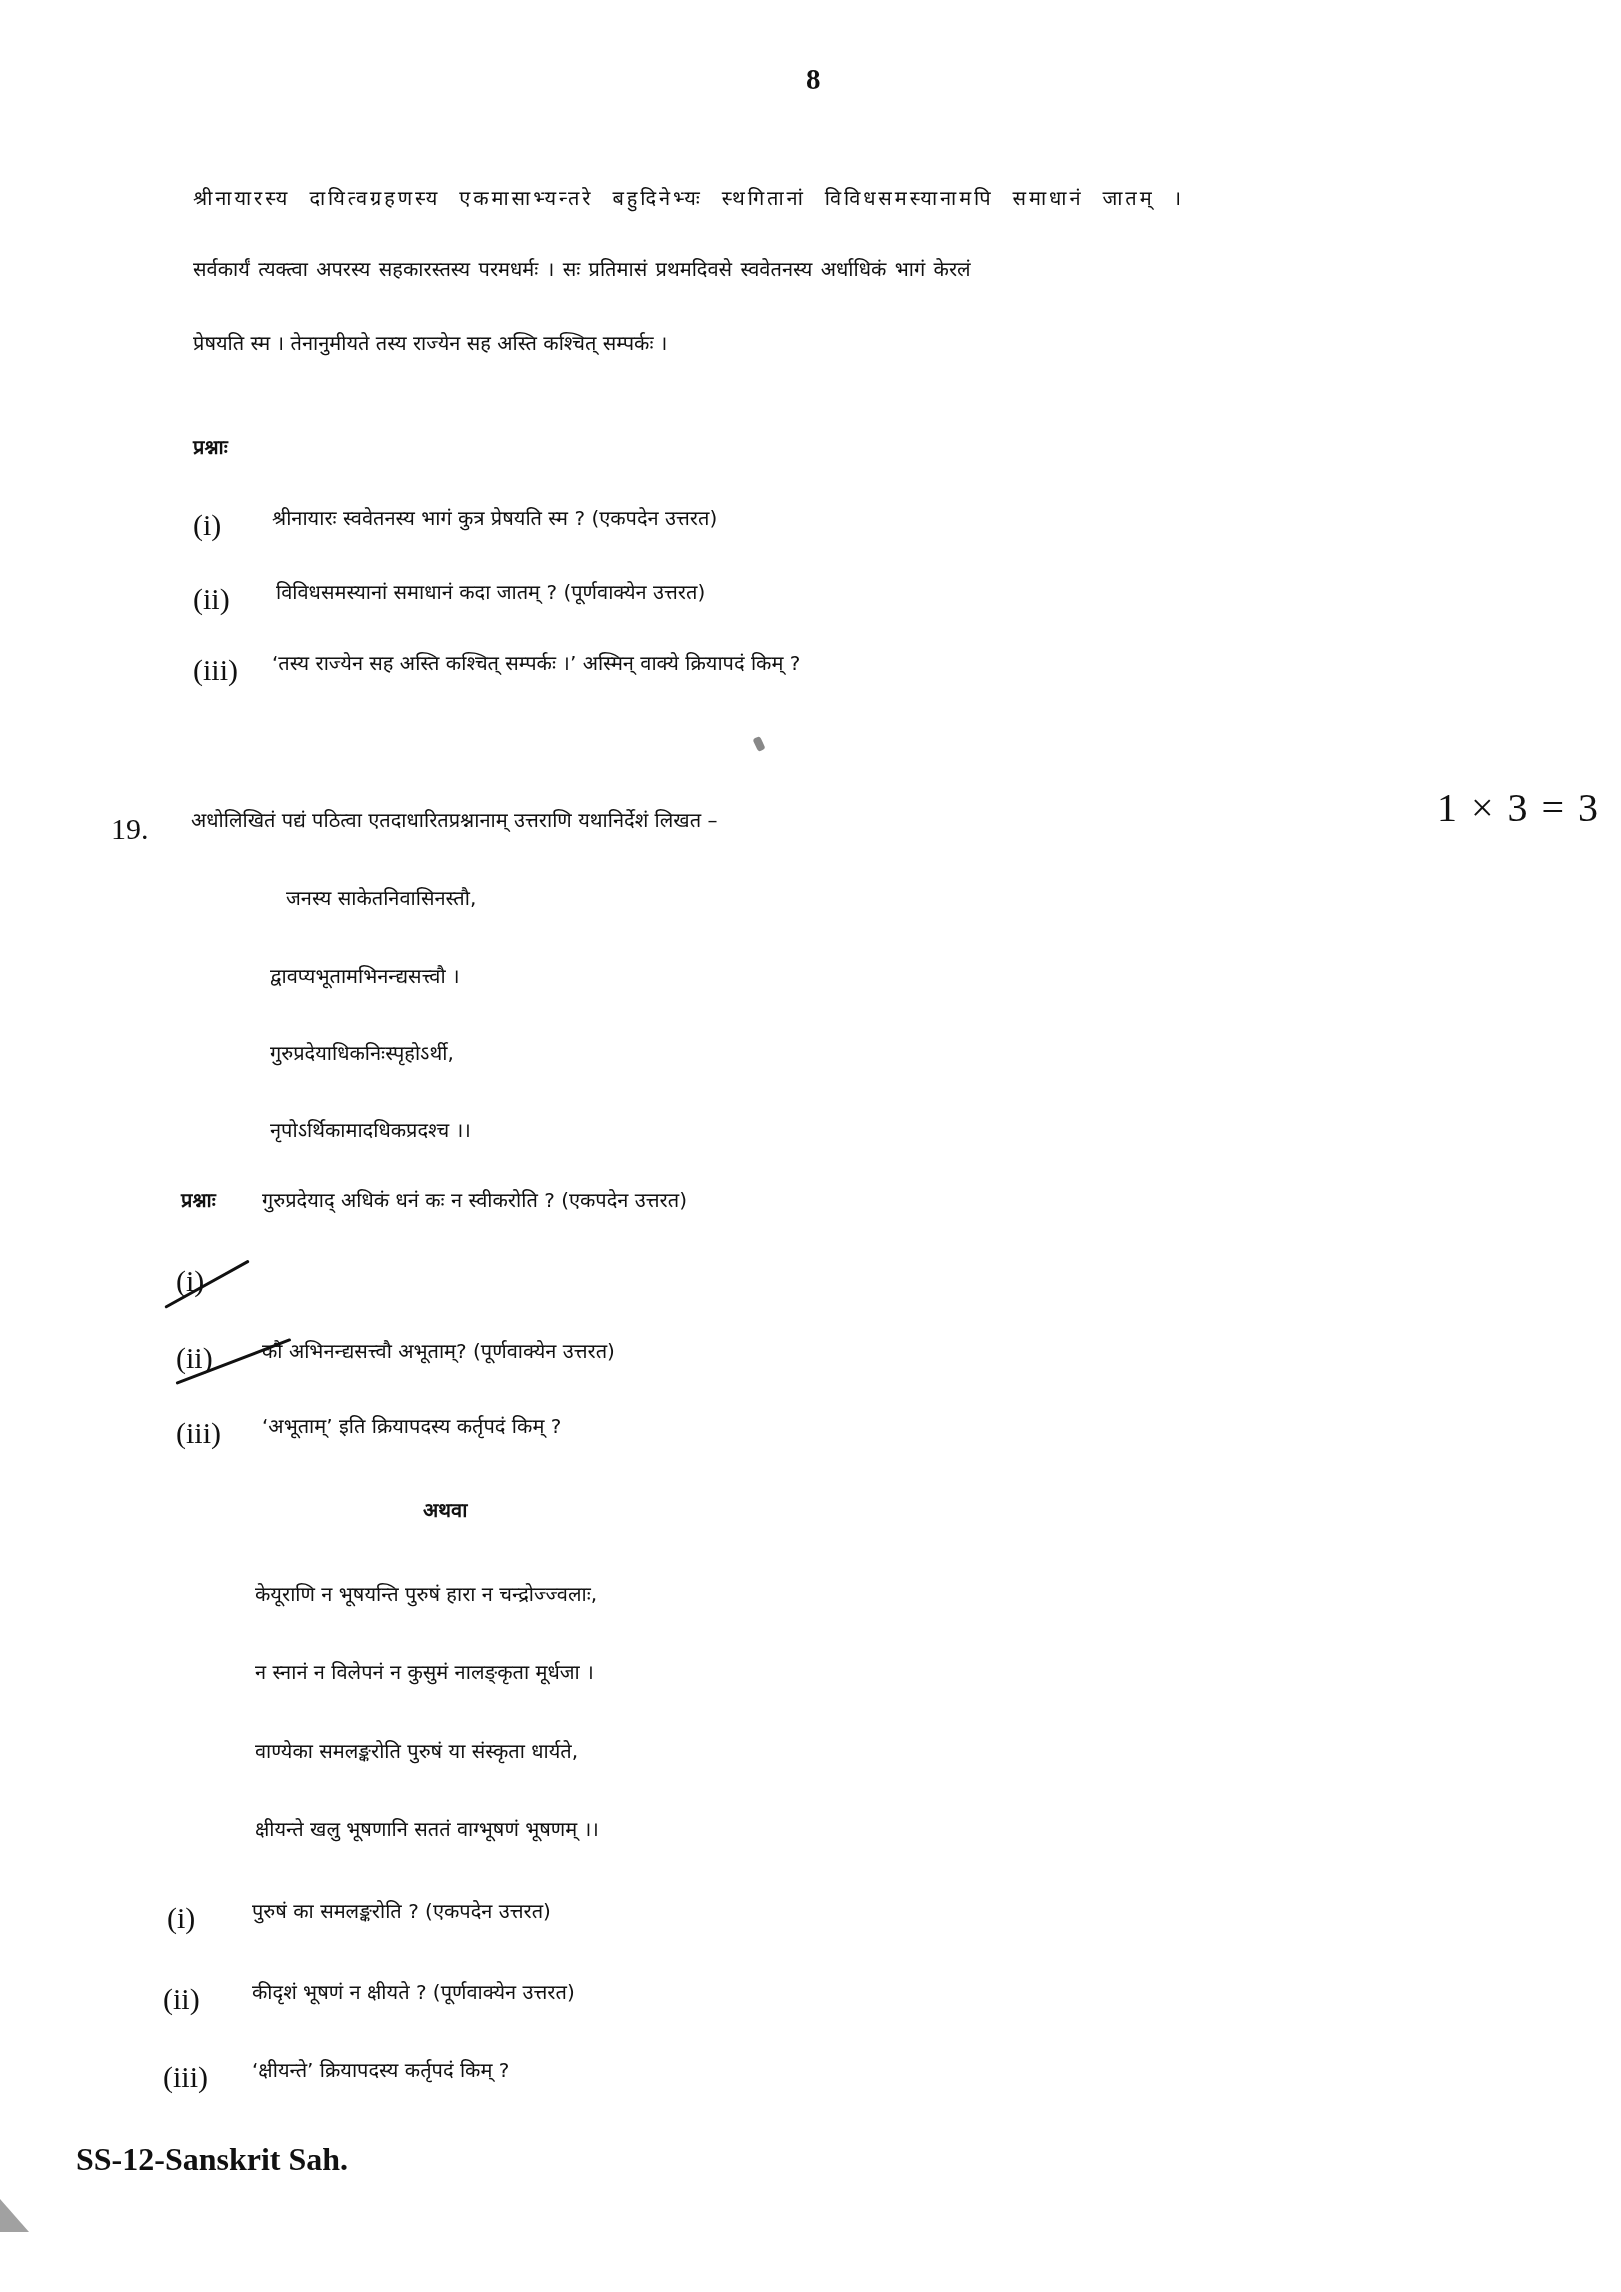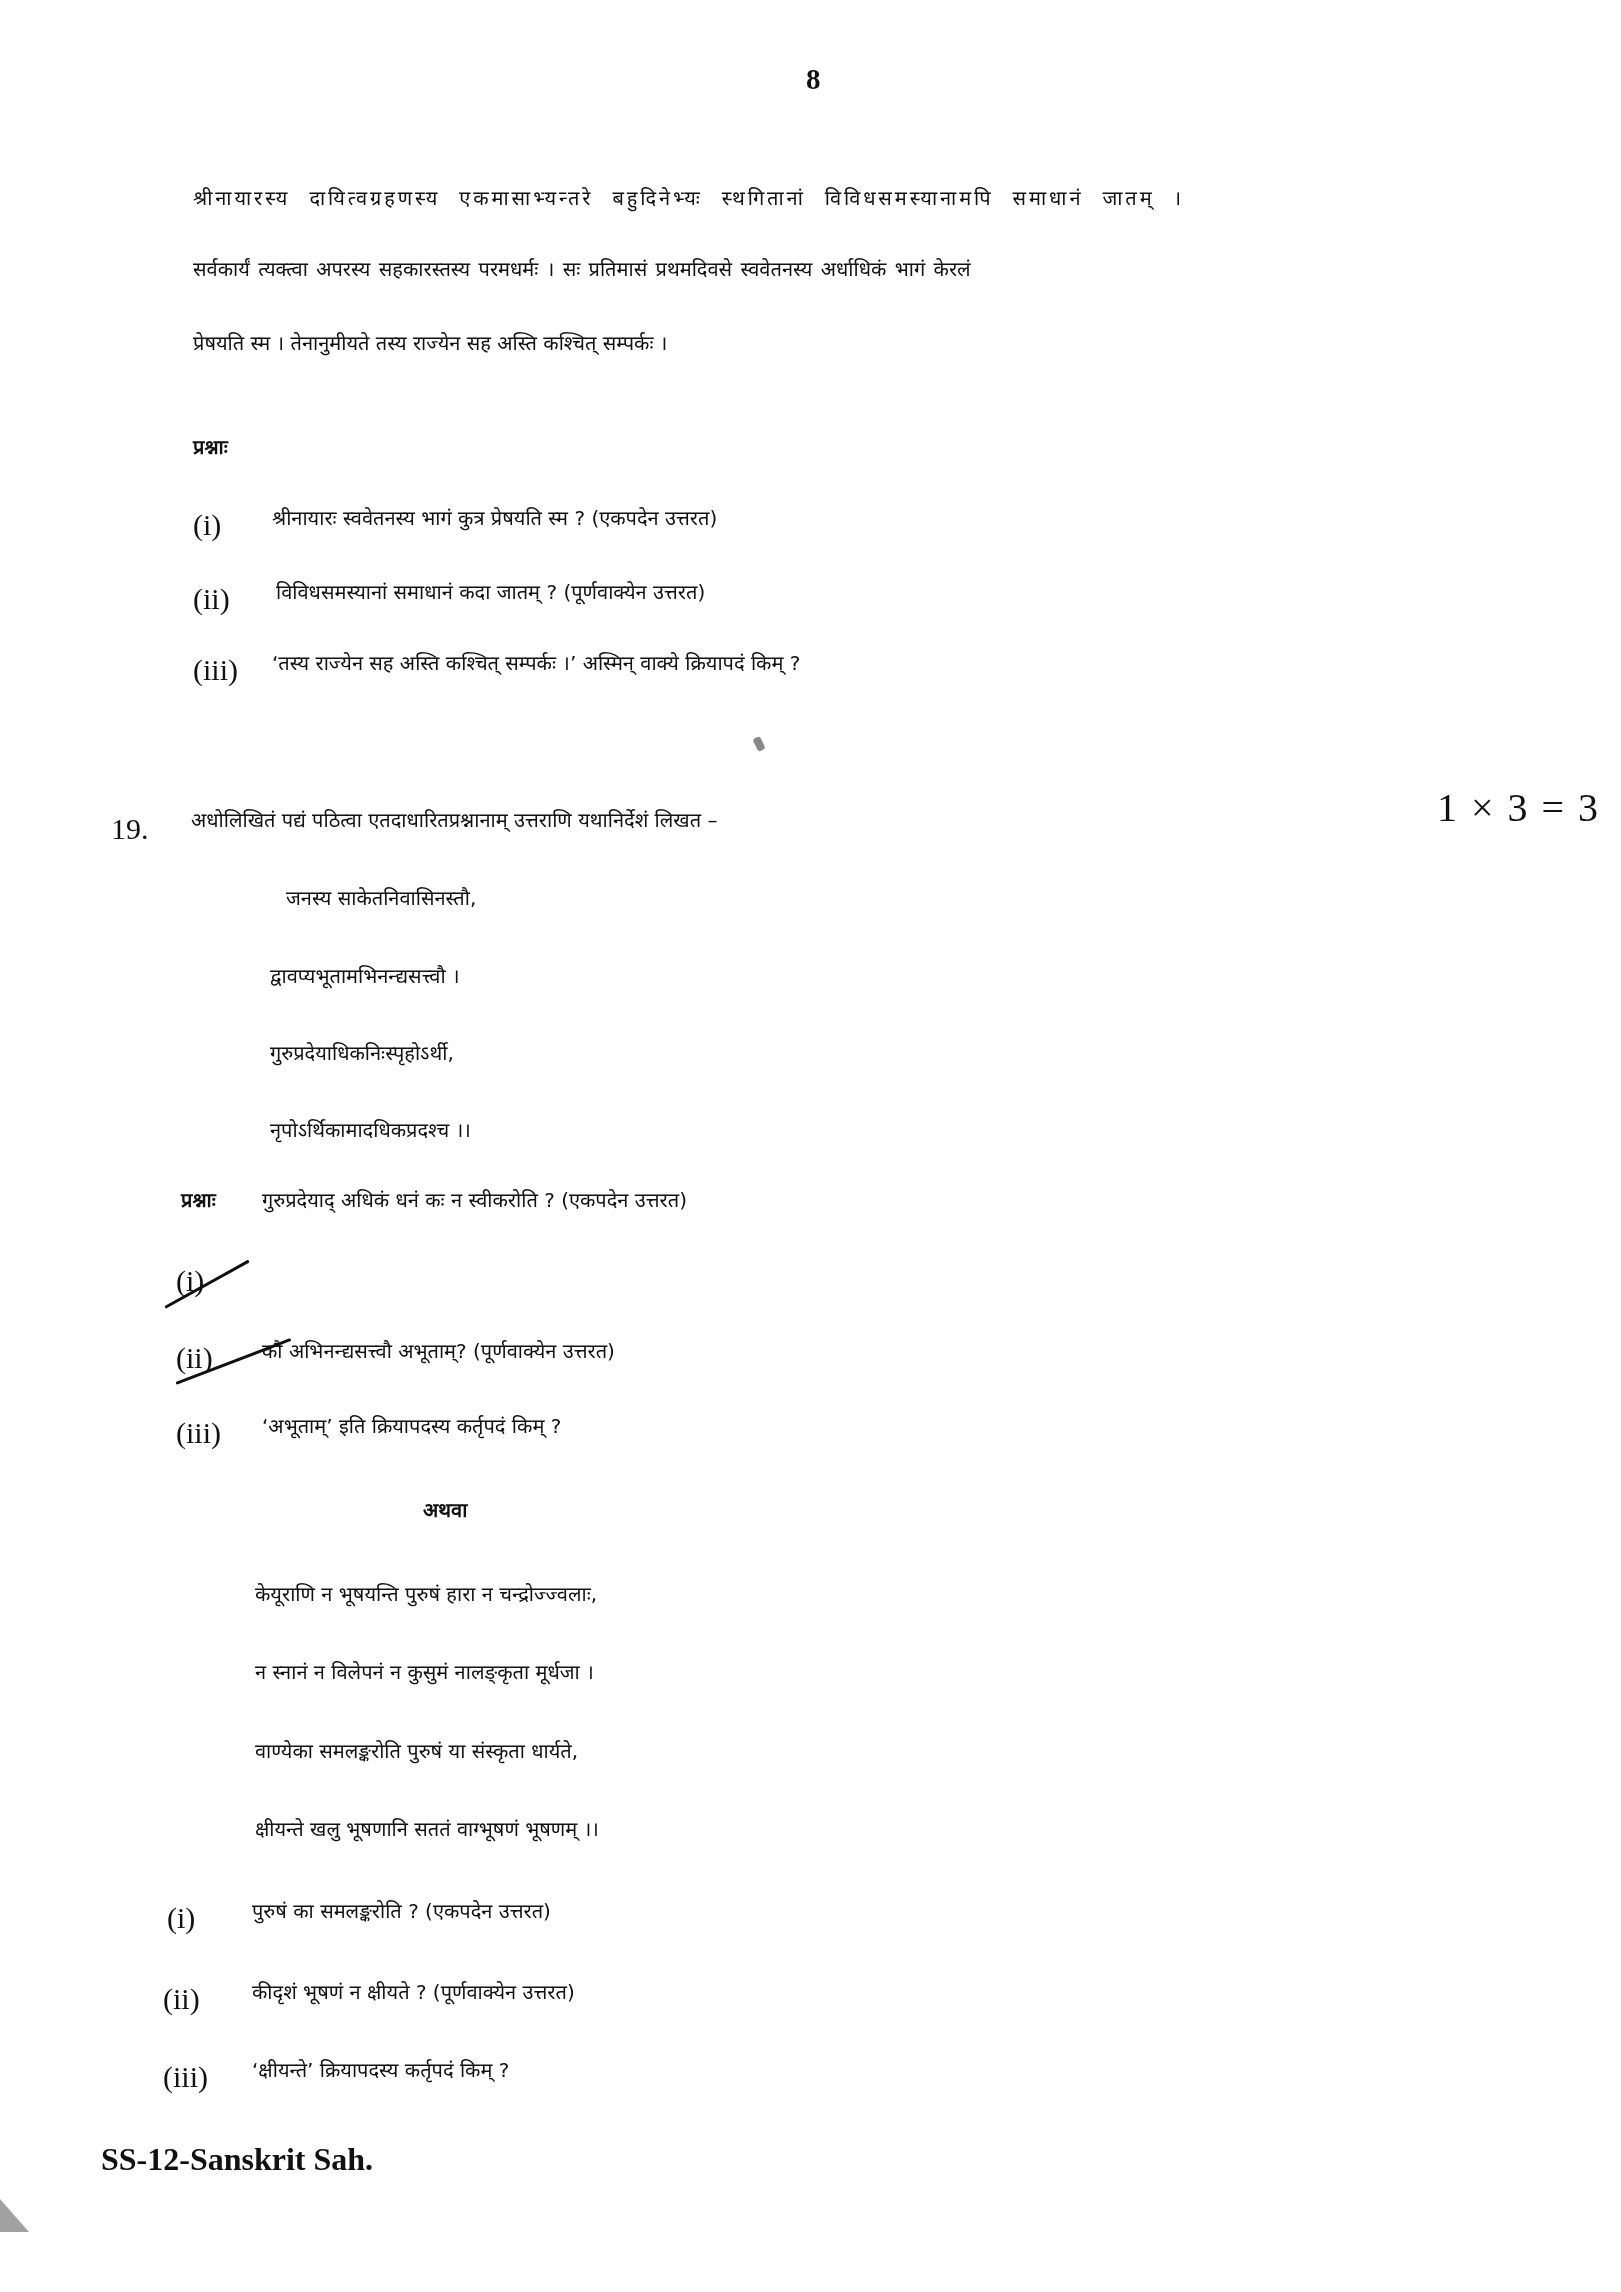--- a/index.html
+++ b/index.html
@@ -2,21 +2,21 @@
 <html><head>
 <meta charset="utf-8">
 <style>
   html, body { margin: 0; padding: 0; background: #ffffff; }
   body { width: 1621px; height: 2293px; position: relative; overflow: hidden; color: #111; }
   .dev { font-family: "DejaVu Sans", sans-serif; font-size: 20px; line-height: 1; white-space: nowrap; position: absolute; }
   .num { font-family: "Liberation Serif", serif; font-size: 30px; position: absolute; white-space: nowrap; line-height: 1; }
   .bold { font-weight: bold; }
   .page-num { font-family: "Liberation Serif", serif; font-weight: bold; font-size: 29px; position: absolute; left: 806px; top: 63px; }
   .marks { font-family: "Liberation Serif", serif; font-weight: normal; font-size: 40px; position: absolute; left: 1437px; top: 784px; letter-spacing: 2px; }
-  .footer { font-family: "Liberation Serif", serif; font-weight: bold; font-size: 32px; position: absolute; left: 76px; top: 2141px; margin-left: 25px; }
+  .footer { font-family: "Liberation Serif", serif; font-weight: bold; font-size: 32px; position: absolute; left: 76px; top: 2141px; }
   .speck { position: absolute; left: 755px; top: 737px; width: 7.8px; height: 13.7px; background: #555; border-radius: 2.9px; transform: rotate(-25deg); opacity: .7; }
   .corner { position: absolute; left: 0; top: 2199px; width: 0; height: 0; border-left: 29px solid #8a8a8a; border-top: 33px solid transparent; opacity: .8; }
   .strike { position: absolute; height: 2.9px; background: #111; transform-origin: left center; border-radius: 2px; }
 </style>
 </head>
 <body>
 
 <div>
 
   <div class="page-num">8</div>

